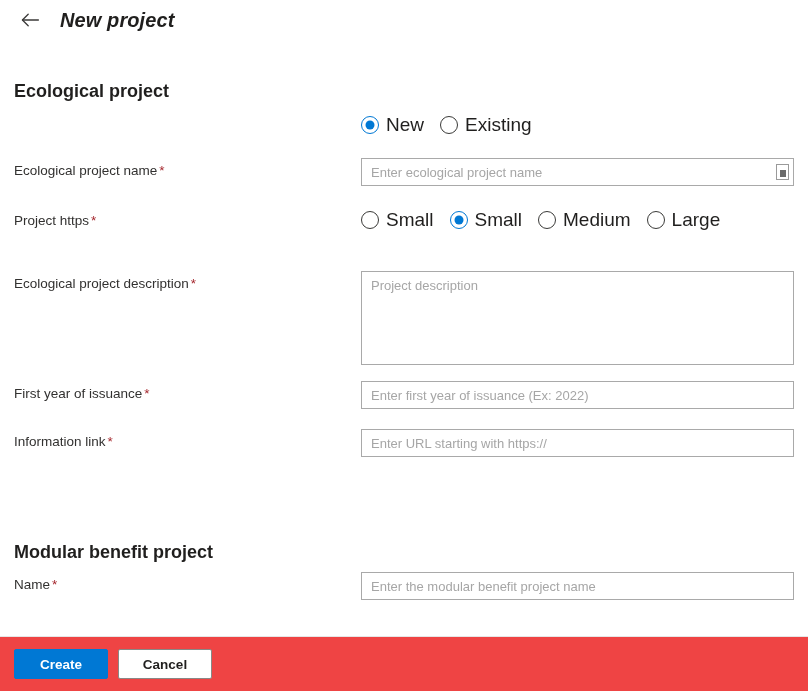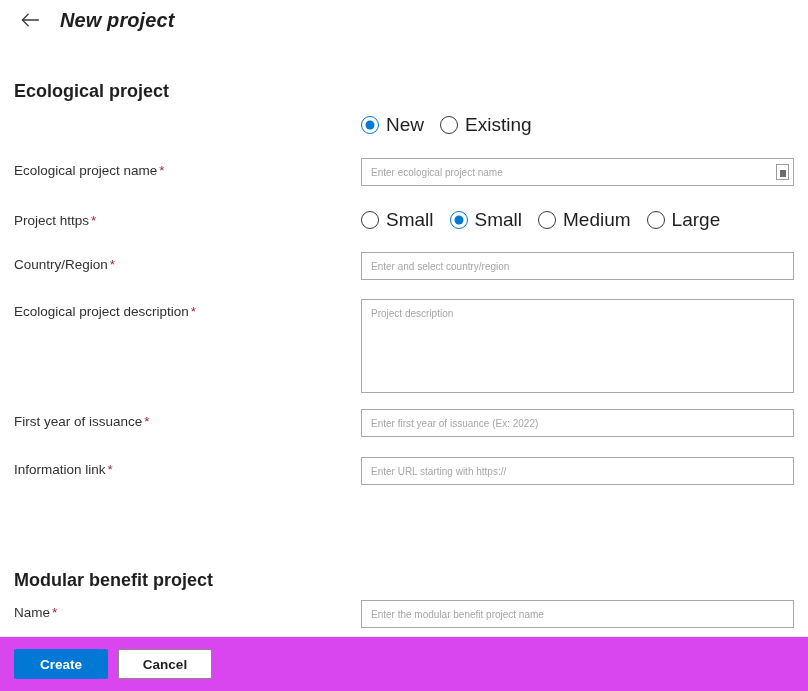--- a/index.html
+++ b/index.html
@@ -91,21 +91,21 @@
   }
 
   
   .txt {
     width: 433px;
     height: 28px;
     box-sizing: border-box;
     border: 1px solid #a9a9a9;
     background: #ffffff;
     font-family: "Liberation Sans", sans-serif;
-    font-size: 10px;
+    font-size: 13px;
     color: #201f1e;
     padding: 0 8px 0 9px;
     outline: none;
     border-radius: 0;
   }
   .txt::placeholder { color: #a6a6a6; opacity: 1; }
 
   .txt-with-icon {
     position: relative;
     width: 433px;
@@ -189,21 +189,21 @@
     white-space: nowrap;
   }
 
   
   .footer {
     position: absolute;
     left: 0;
     right: 0;
     bottom: 0;
     height: 55px;
-    background: #d946ef;
+    background: #ef4444;
     border-top: 1px solid #e6e6e6;
     display: flex;
     align-items: center;
     padding-left: 14px;
     box-sizing: border-box;
   }
   .btn {
     height: 30px;
     min-width: 94px;
     font-family: "Liberation Sans", sans-serif;
@@ -299,28 +299,20 @@
         </div>
         <div class="radio-item">
           <span class="radio-mark"></span>
           <span class="radio-label">Large</span>
         </div>
       </div>
     </div>
   </div>
 
   <div style="height:20px;"></div>
-  <div class="row">
-    <div class="row-label">
-      <span>Country/Region</span><span class="req">*</span>
-    </div>
-    <div class="row-control">
-      <input class="txt" type="text" placeholder="Enter and select country/region" style="">
-    </div>
-  </div>
 
   <div style="height:19px;"></div>
   <div class="row">
     <div class="row-label">
       <span>Ecological project description</span><span class="req">*</span>
     </div>
     <div class="row-control">
       <textarea class="txt" placeholder="Project description" style=""></textarea>
     </div>
   </div>

